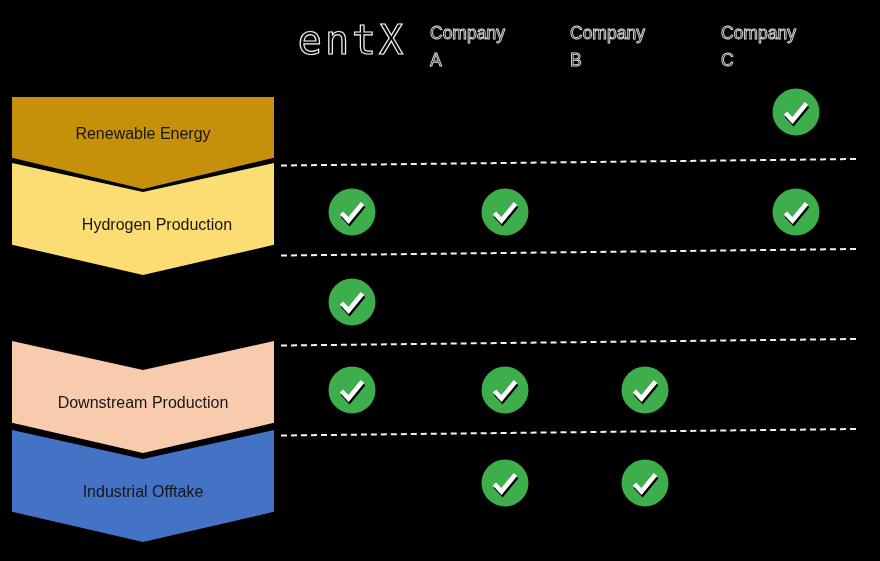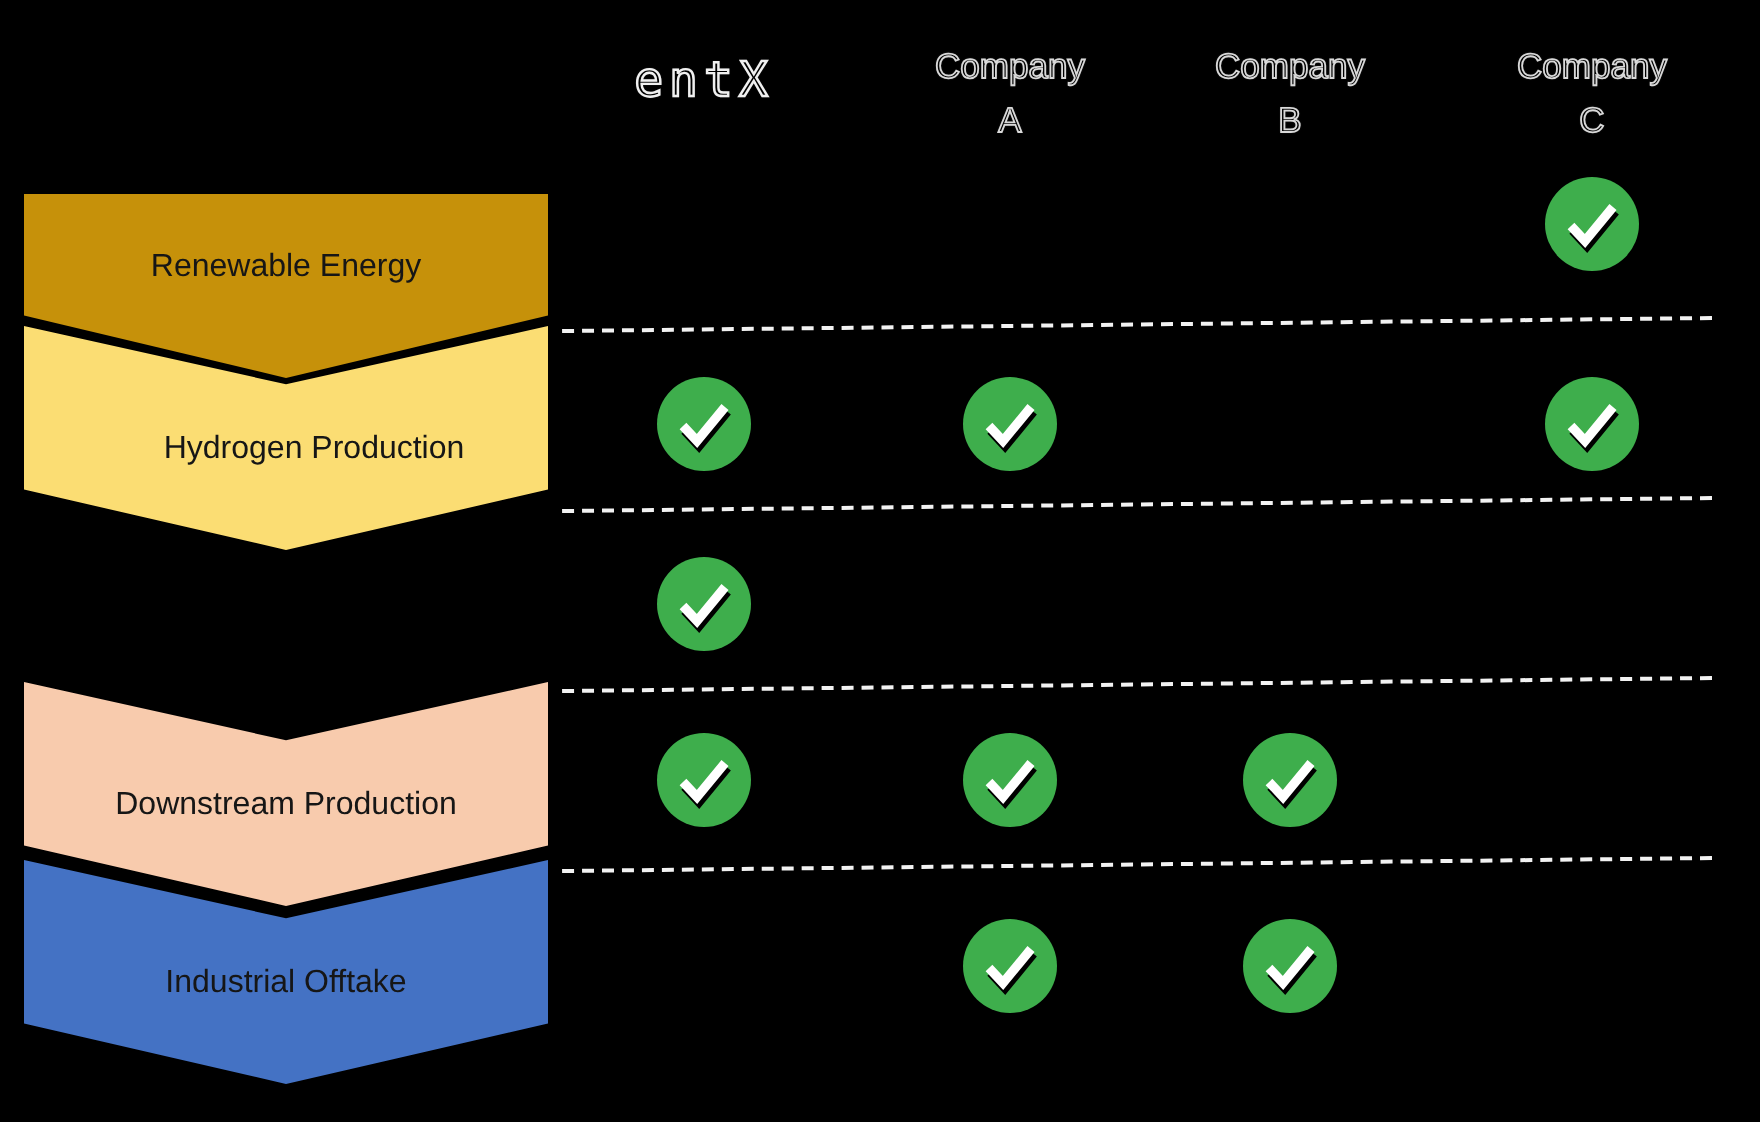--- a/index.html
+++ b/index.html
@@ -11,29 +11,29 @@
     background: #000;
     font-family: "Liberation Sans", sans-serif;
   }
 
   
   .logo {
     position: absolute;
     left: 282px; top: 20px; width: 140px; height: 40px;
     display: flex; align-items: center; justify-content: center;
     font-family: "DejaVu Sans Mono", monospace;
-    font-size: 24px; font-weight: 400; letter-spacing: 3px;
+    font-size: 40px; font-weight: 400; letter-spacing: 3px;
     color: #000;
     -webkit-text-stroke: 1.2px #f0f0f0;
     text-shadow: 0 0 1px rgba(255,255,255,0.55);
   }
   .company-header {
     position: absolute;
     top: 20px; width: 150px; height: 60px;
-    display: flex; flex-direction: column; align-items: center; justify-content: flex-start;
+    display: flex; flex-direction: column; align-items: flex-start; justify-content: flex-start;
     font-size: 17.5px; line-height: 27px; font-weight: 400;
     color: #000;
     -webkit-text-stroke: 0.9px #d9d9d9;
     text-shadow: 0 0 1px rgba(255,255,255,0.5);
   }
   .company-header.col-a { left: 430px; }
   .company-header.col-b { left: 570px; }
   .company-header.col-c { left: 721px; }
 
   

